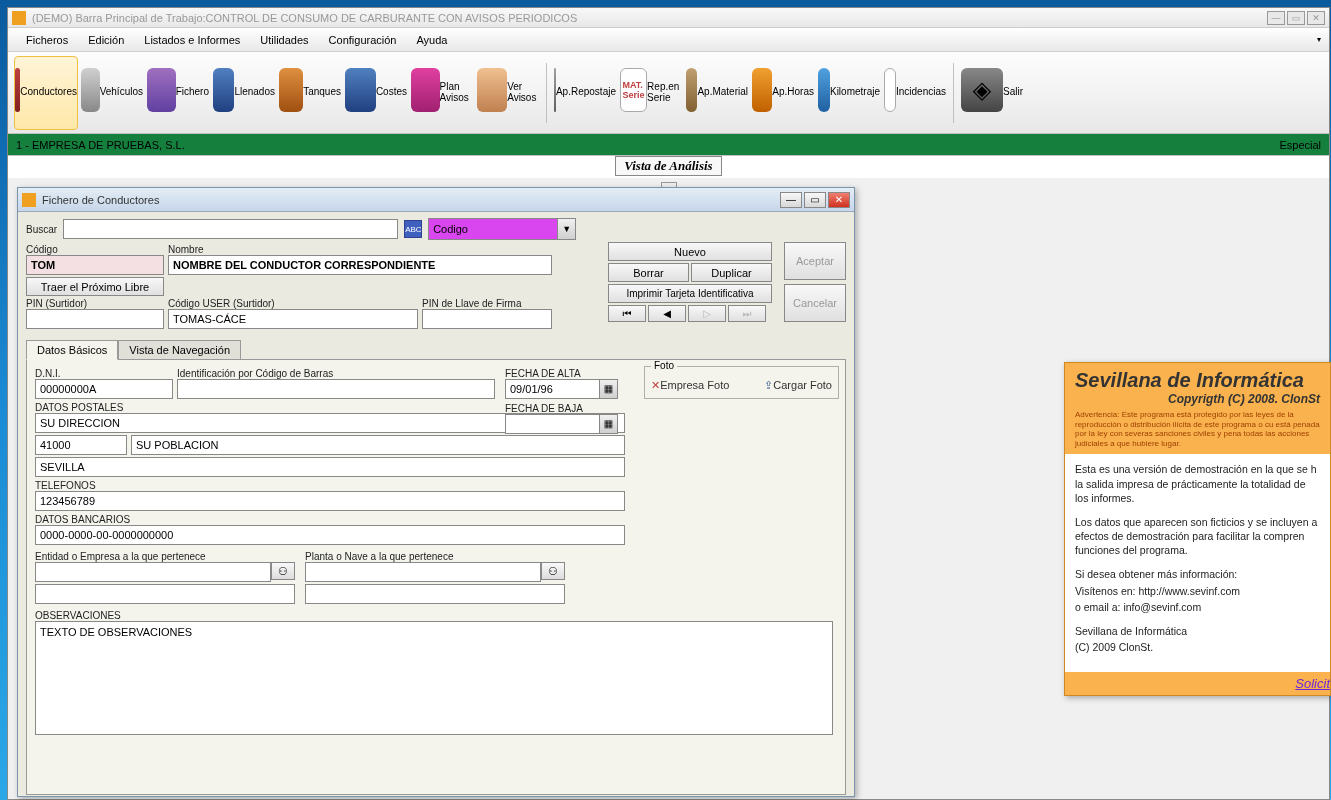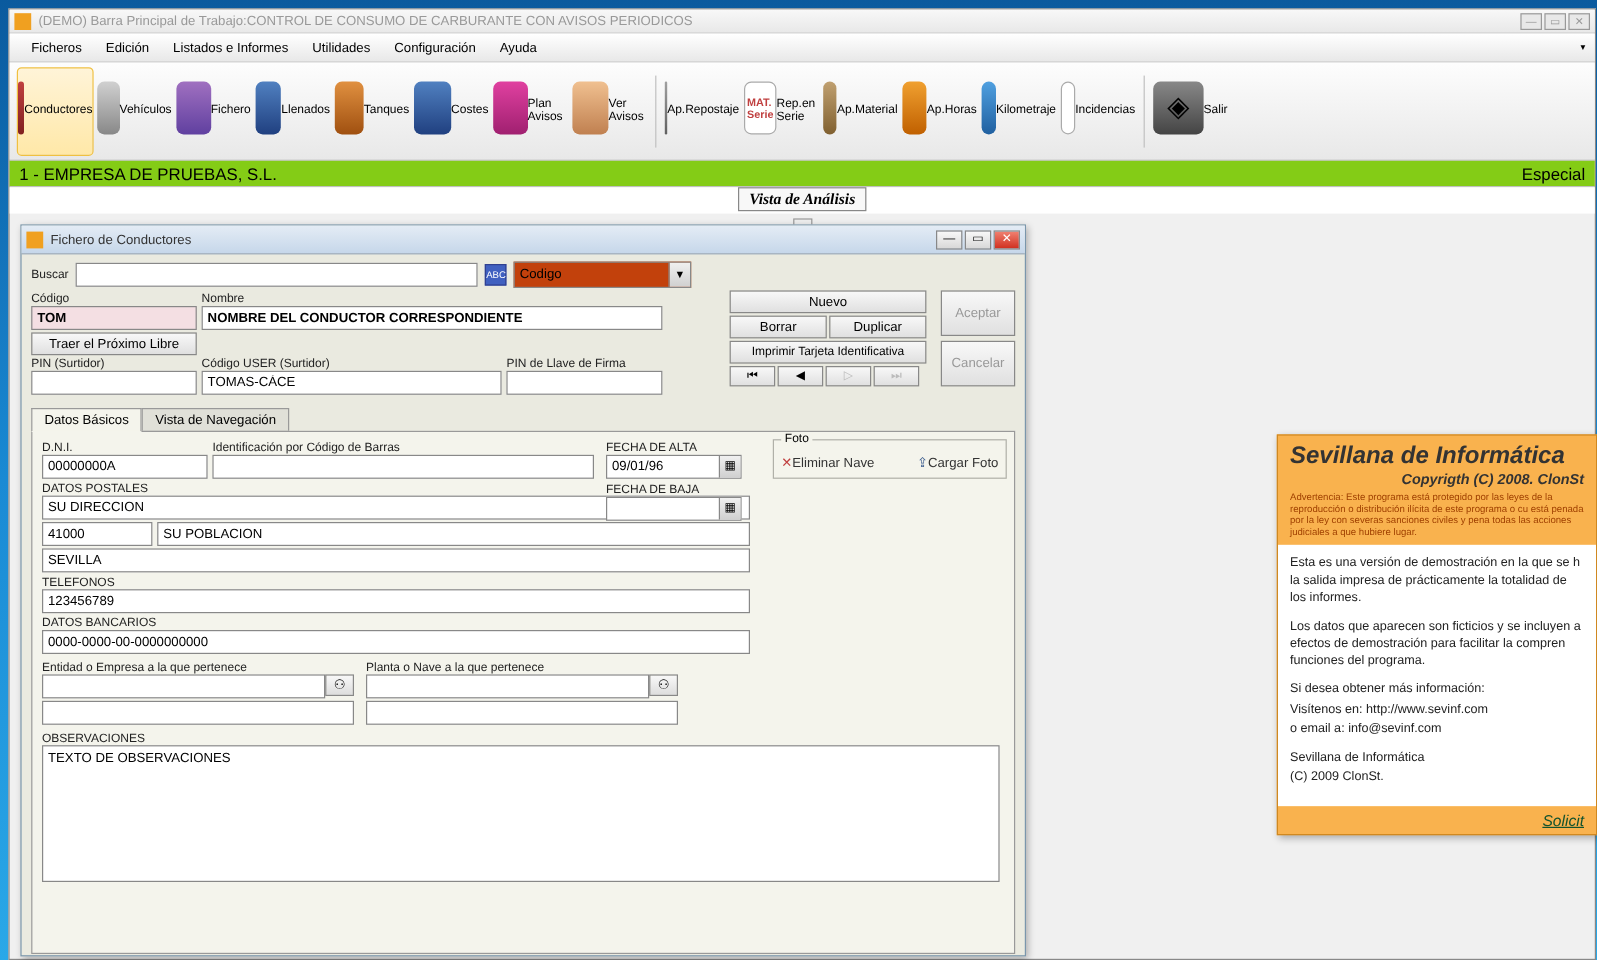--- a/index.html
+++ b/index.html
@@ -15,21 +15,21 @@
 .menubar { height: 24px; background: linear-gradient(#fff,#e8e8e8); display: flex; align-items: center; padding: 0 8px; border-bottom: 1px solid #d0d0d0; position: relative; }
 .menu-item { padding: 3px 10px; cursor: pointer; }
 .menu-dropdown-arrow { position: absolute; right: 8px; font-size: 8px; }
 
 .toolbar { height: 82px; background: linear-gradient(#fdfdfd,#e8e8e8); display: flex; align-items: center; padding: 3px 6px; border-bottom: 1px solid #c0c0c0; gap: 2px; }
 .tool-btn { width: 64px; height: 74px; display: flex; flex-direction: row; align-items: center; justify-content: flex-end; padding-bottom: 2px; cursor: pointer; border: 1px solid transparent; border-radius: 4px; font-size: 10px; }
 .tool-btn.active { background: linear-gradient(#fff4d8,#ffe8a8); border: 1px solid #f0c040; }
 .tool-icon { width: 44px; height: 44px; margin-bottom: 4px; border-radius: 6px; display: flex; align-items: center; justify-content: center; font-size: 24px; }
 .tool-sep { width: 1px; height: 60px; background: #c0c0c0; margin: 0 4px; }
 
-.company-row { height: 22px; background: #84cc16; border-bottom: 1px solid #c0c0c0; display: flex; align-items: center; padding: 0 8px; font-size: 14px; }
+.company-row { height: 22px; background: #15803d; border-bottom: 1px solid #c0c0c0; display: flex; align-items: center; padding: 0 8px; font-size: 11px; }
 .company-row .right { margin-left: auto; }
 
 .analysis-row { height: 22px; background: #fff; display: flex; align-items: center; padding: 0 4px; gap: 6px; font-size: 10px; flex-direction: column; }
 .vista-label { font-weight: bold; font-style: italic; font-size: 13px; font-family: "Times New Roman", serif; border: 1px solid #888; padding: 1px 8px; background: #f8f8f8; }
 .small-btn { width: 16px; height: 16px; border: 1px solid #999; background: #eee; font-size: 9px; text-align:center; line-height:14px; cursor: pointer; }
 .blue-link { color: #0066cc; font-size: 10px; }
 .chk-sq { width: 12px; height: 12px; border: 1px solid #888; background: #ddd; display: inline-block; vertical-align: middle; margin-right: 3px; }
 
 
 .dialog { position: absolute; top: 187px; left: 17px; width: 838px; height: 610px; background: #eaeae0; border: 1px solid #7a96ac; box-shadow: 2px 2px 6px rgba(0,0,0,0.3); }
@@ -39,21 +39,21 @@
 .dlg-cap { margin-left: auto; display: flex; gap: 2px; }
 .dlg-cap-btn { width: 22px; height: 16px; border: 1px solid #888; background: linear-gradient(#f8f8f8,#d8d8d8); font-size: 10px; text-align: center; line-height: 14px; cursor: pointer; }
 .dlg-cap-btn.close { background: linear-gradient(#f08070,#d03020); color: #fff; }
 
 .dlg-body { padding: 6px 8px; }
 
 .search-row { display: flex; align-items: center; gap: 6px; margin-bottom: 4px; }
 .search-row input[type=text] { height: 20px; border: 1px solid #888; padding: 0 4px; }
 .search-box { flex: 1; max-width: 335px; }
 .abc-icon { width: 18px; height: 18px; background: #4060c0; color: #fff; font-size: 8px; text-align: center; line-height: 18px; border: 1px solid #304090; }
-.combo { width: 148px; height: 22px; border: 1px solid #888; background: #c2410c; display: flex; align-items: center; padding: 0 4px; position: relative; }
+.combo { width: 148px; height: 22px; border: 1px solid #888; background: #d946ef; display: flex; align-items: center; padding: 0 4px; position: relative; }
 .combo-arrow { position: absolute; right: 0; top: 0; width: 18px; height: 100%; background: linear-gradient(#f0f0f0,#d0d0d0); border-left: 1px solid #888; text-align: center; line-height: 20px; font-size: 9px; }
 
 .label-sm { font-size: 10px; color: #222; }
 
 .row2 { display: flex; gap: 4px; }
 .col-code { width: 138px; }
 .col-name { width: 384px; }
 
 .input-text { height: 20px; border: 1px solid #888; background: #fff; padding: 1px 4px; font-size: 11px; width: 100%; }
 .input-hl { background: #f4dfe3; font-weight: bold; }
@@ -98,21 +98,21 @@
 textarea.obs { width: 100%; height: 114px; border: 1px solid #888; padding: 4px; font-size: 11px; font-family: inherit; resize: none; background: #fff; }
 
 
 .info-popup { position: absolute; right: 0; top: 362px; width: 267px; background: #f9b24e; border: 1px solid #d08820; padding: 0; box-shadow: 2px 2px 6px rgba(0,0,0,0.3); }
 .info-header { padding: 6px 10px 2px 10px; font-family: "Times New Roman", serif; color: #333; }
 .info-title { font-size: 20px; font-style: italic; font-weight: bold; }
 .info-sub { font-size: 12px; font-style: italic; font-weight: bold; text-align: right; }
 .info-warn { padding: 2px 10px 6px; font-size: 8px; color: #a04000; line-height: 1.2; }
 .info-body { background: #fff; padding: 8px 10px; font-size: 10.5px; line-height: 1.35; color: #222; }
 .info-body p { margin: 0 0 10px 0; }
-.info-footer { background: #f9b24e; padding: 4px 10px; text-align: right; font-size: 13px; color: #14532d; text-decoration: underline; font-style: italic; }
+.info-footer { background: #f9b24e; padding: 4px 0; text-align: right; font-size: 13px; color: #6d28d9; text-decoration: underline; font-style: italic; }
 
 
 .tc1 { background: linear-gradient(#c04040,#802020); }
 .tc2 { background: linear-gradient(#d0d0d0,#888); }
 .tc3 { background: linear-gradient(#a070c0,#6040a0); }
 .tc4 { background: linear-gradient(#e09040,#a05010); }
 .tc5 { background: linear-gradient(#5080c0,#204080); }
 .tc6 { background: linear-gradient(#5080c0,#204080); }
 .tc7 { background: linear-gradient(#e040a0,#a02070); }
 .tc8 { background: linear-gradient(#f0c090,#c08050); }
@@ -373,21 +373,21 @@
         <div class="date-box">
             <span></span>
             <span class="date-btn">▦</span>
           </div>
       </div>
 
       <div class="foto-box">
         <div class="foto-fieldset">
           <span class="foto-legend">Foto</span>
           <div class="foto-btns">
-            <span class="foto-btn"><span class="x">✕</span><span>Eliminar Nave</span></span>
+            <span class="foto-btn"><span class="x">✕</span><span>Empresa Foto</span></span>
             <span class="foto-btn"><span class="a">⇪</span><span>Cargar Foto</span></span>
           </div>
         </div>
       </div>
 
     </div>
   </div>
 </div>
 
 <div class="info-popup">

